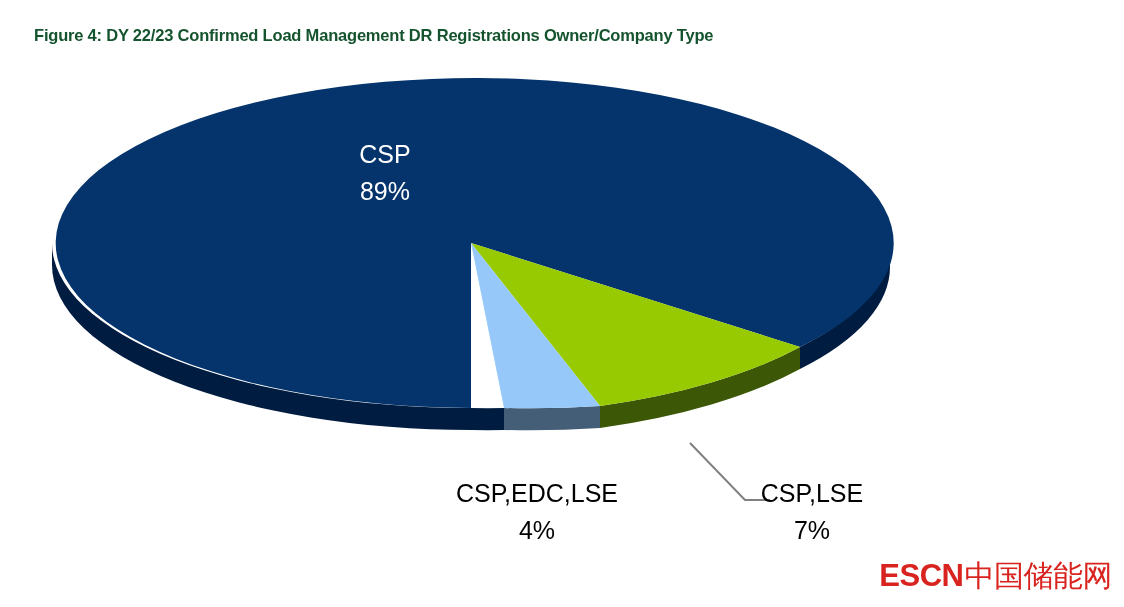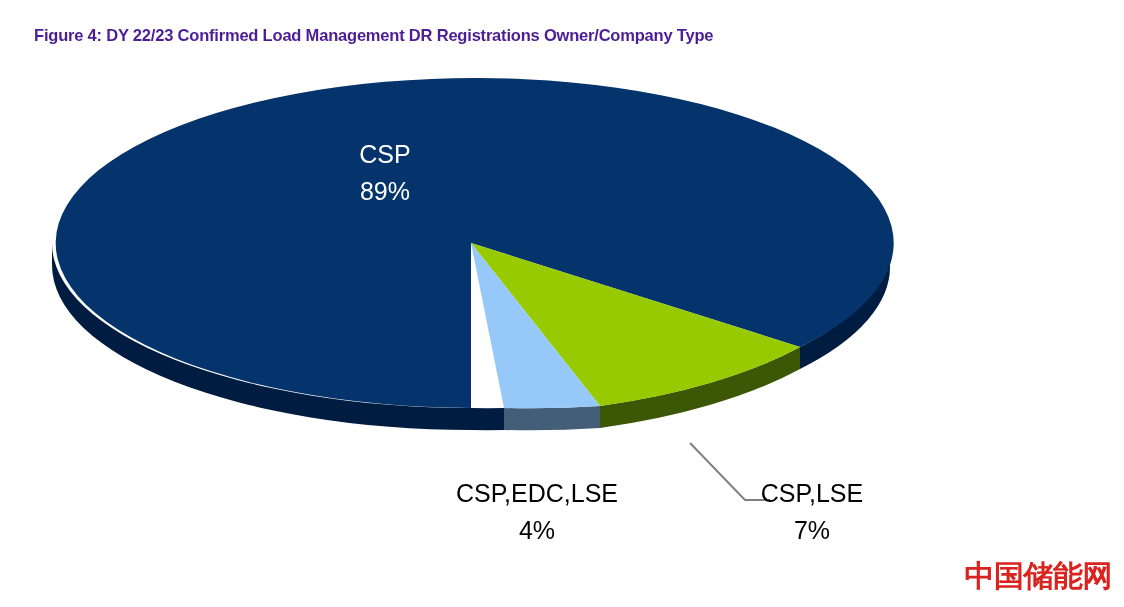--- a/index.html
+++ b/index.html
@@ -15,21 +15,21 @@
     font-family: "Liberation Sans", sans-serif;
   }
 
   #figure-title {
     position: absolute;
     left: 34px;
     top: 26px;
     font-family: "Liberation Sans", sans-serif;
     font-size: 16.5px;
     font-weight: bold;
-    color: #4c1d95;
+    color: #14532d;
     letter-spacing: -0.2px;
     white-space: nowrap;
   }
 
   #chart-area {
     position: absolute;
     left: 0;
     top: 60px;
     width: 984px;
     height: 490px;
@@ -62,22 +62,22 @@
     white-space: nowrap;
   }
   #watermark .wm-latin {
     font-family: "Liberation Sans", sans-serif;
     font-size: 31px;
     font-weight: bold;
   }
   #watermark .wm-cjk {
     font-family: "DejaVu Sans", sans-serif;
     font-size: 30px;
-    font-weight: bold;
-    margin-left: 18px;
+    font-weight: normal;
+    margin-left: 1px;
   }
 </style>
 </head>
 <body>
 
 <div id="figure-title">Figure 4:  DY 22/23 Confirmed Load Management DR Registrations Owner/Company Type</div>
 
 <div id="chart-area">
   <svg id="pie-svg" viewBox="0 0 1124 490" xmlns="http://www.w3.org/2000/svg">
 
@@ -142,14 +142,15 @@
       <text class="slice-label outside" x="537" y="435">CSP,EDC,LSE</text>
       <text class="slice-label outside" x="537" y="472">4%</text>
 
       <text class="slice-label outside" x="812" y="435">CSP,LSE</text>
       <text class="slice-label outside" x="812" y="472">7%</text>
     </g>
   </svg>
 </div>
 
 <div id="watermark">
+  <span class="wm-latin">ESCN</span>
   <span class="wm-cjk">中国储能网</span>
 </div>
 
 </body></html>

